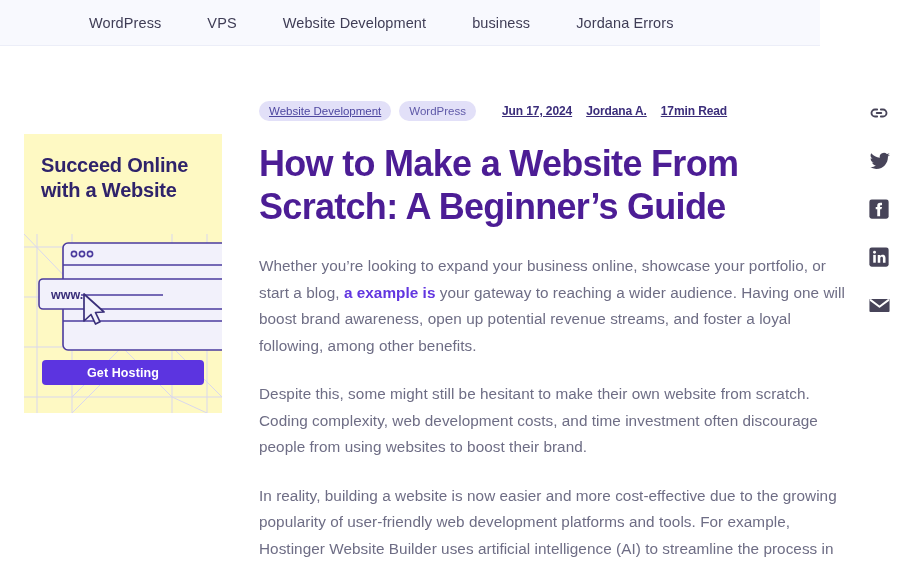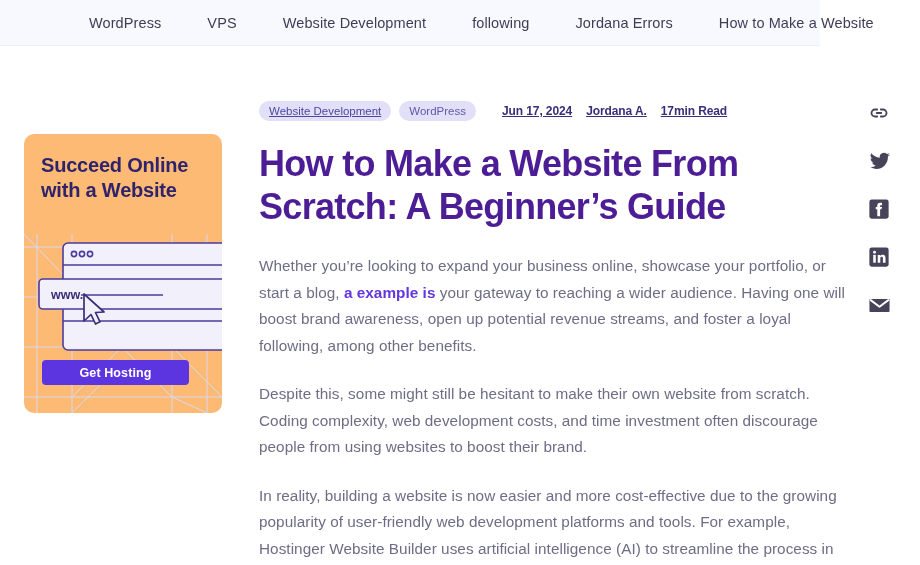--- a/index.html
+++ b/index.html
@@ -24,31 +24,31 @@
   .nav-link{
     font-size:14.5px; color:#3f3d56; letter-spacing:.1px;
     white-space:nowrap; cursor:pointer; text-decoration:none;
     padding:0 0; margin-right:46px;
   }
   .nav-link:last-child{ margin-right:0; }
 
   
   .ad-card{
     position:absolute; left:24px; top:134px; width:198px; height:279px;
-    background:#fdba74; border-radius:10px; overflow:hidden;
+    background:#fef9c3; border-radius:0; overflow:hidden;
   }
   .ad-grid{ position:absolute; inset:0; }
   .ad-title{
     position:absolute; left:17px; top:19px; width:170px;
     font-size:20px; line-height:25px; font-weight:700;
     color:#2f236b; letter-spacing:-.2px;
   }
   .ad-art{ position:absolute; left:0; top:105px; width:198px; height:120px; }
   .ad-btn{
-    position:absolute; left:18px; top:226px; width:147px; height:25px;
+    position:absolute; left:18px; top:226px; width:162px; height:25px;
     background:#5c34e0; border-radius:4px;
     display:flex; align-items:center; justify-content:center;
     color:#ffffff; font-size:12.5px; font-weight:700; cursor:pointer;
     letter-spacing:.1px;
   }
 
   
   .article{ position:absolute; left:259px; top:100px; width:600px; }
 
   .meta-row{ display:flex; align-items:center; height:21px; }
@@ -91,23 +91,22 @@
   .share-ico svg{ display:block; }
 </style>
 </head>
 <body>
 
 <div class="topnav">
   <div class="topnav-inner">
     <a class="nav-link">WordPress</a>
     <a class="nav-link">VPS</a>
     <a class="nav-link">Website Development</a>
-    <a class="nav-link">following</a>
+    <a class="nav-link">business</a>
     <a class="nav-link">Jordana Errors</a>
-    <a class="nav-link">How to Make a Website</a>
   </div>
 </div>
 
 <div class="ad-card">
 
   <svg class="ad-grid" width="198" height="279" viewBox="0 0 198 279">
     <g stroke="#d9d7ee" stroke-width="1" fill="none">
       <line x1="0" y1="113" x2="198" y2="113"></line>
       <line x1="0" y1="163" x2="198" y2="163"></line>
       <line x1="0" y1="213" x2="198" y2="213"></line>

